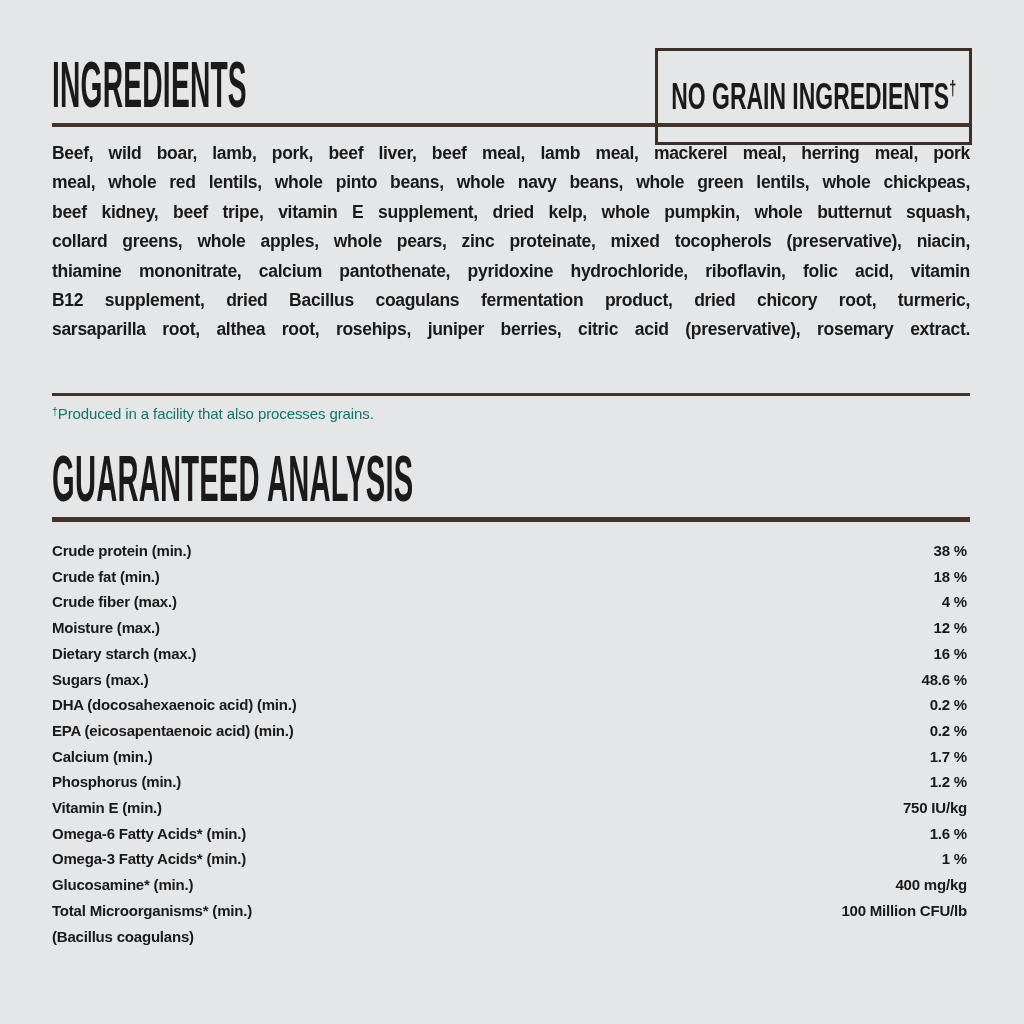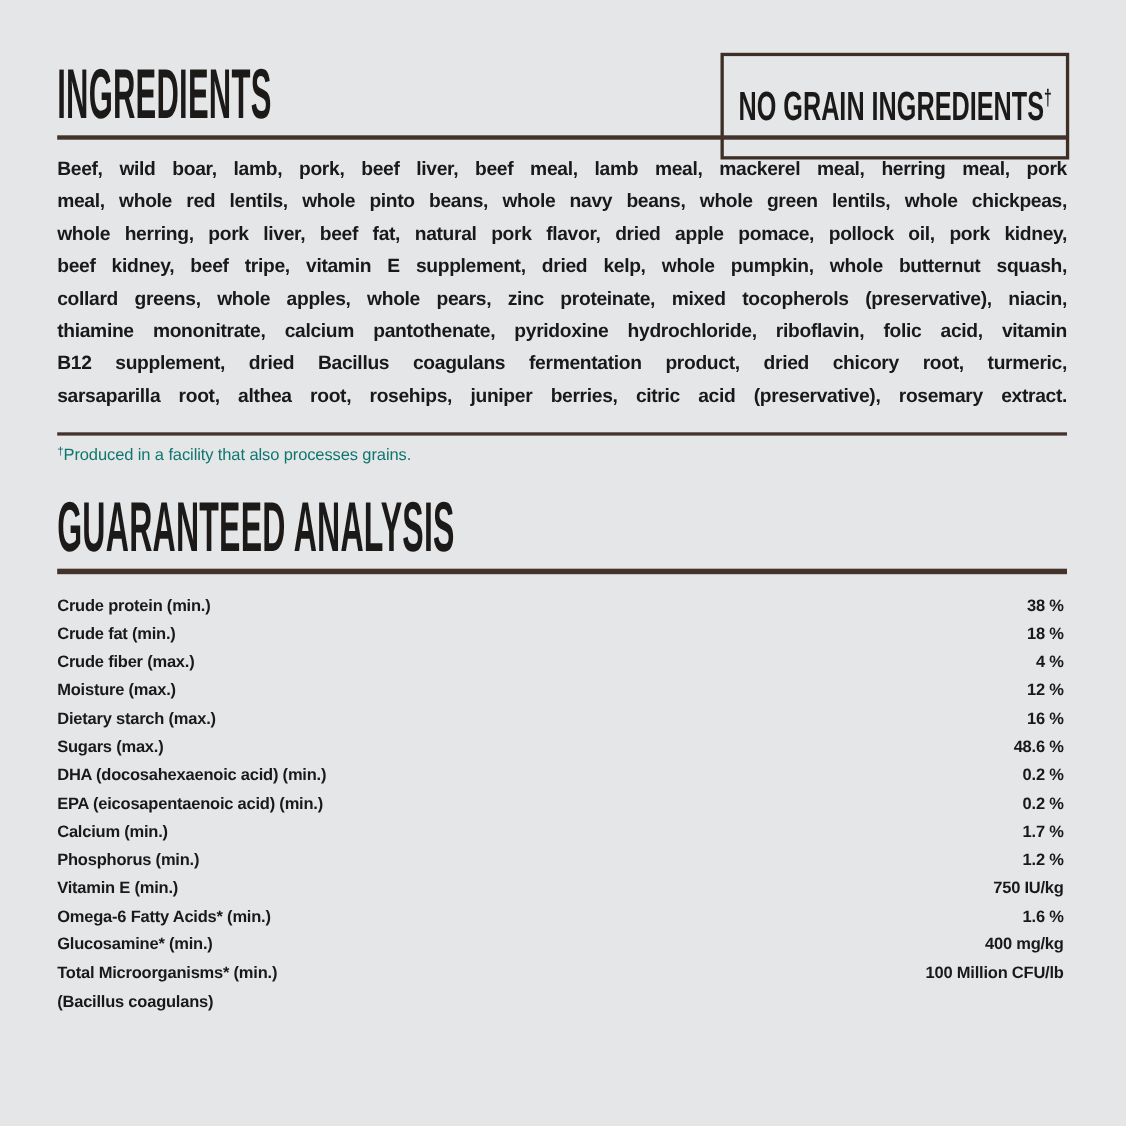--- a/index.html
+++ b/index.html
@@ -115,21 +115,20 @@
   <div class="badge-box">
     <div class="badge-text"><span>NO GRAIN INGREDIENTS</span><sup>†</sup></div>
   </div>
 
   <div class="rule rule-1"></div>
 
   <div class="ingredients-paragraph">
 
   <div class="ing-line">Beef, wild boar, lamb, pork, beef liver, beef meal, lamb meal, mackerel meal, herring meal, pork</div>
       <div class="ing-line">meal, whole red lentils, whole pinto beans, whole navy beans, whole green lentils, whole chickpeas,</div>
-      <div class="ing-line">whole herring, pork liver, beef fat, natural pork flavor, dried apple pomace, pollock oil, pork kidney,</div>
       <div class="ing-line">beef kidney, beef tripe, vitamin E supplement, dried kelp, whole pumpkin, whole butternut squash,</div>
       <div class="ing-line">collard greens, whole apples, whole pears, zinc proteinate, mixed tocopherols (preservative), niacin,</div>
       <div class="ing-line">thiamine mononitrate, calcium pantothenate, pyridoxine hydrochloride, riboflavin, folic acid, vitamin</div>
       <div class="ing-line">B12 supplement, dried Bacillus coagulans fermentation product, dried chicory root, turmeric,</div>
       <div class="ing-line">sarsaparilla root, althea root, rosehips, juniper berries, citric acid (preservative), rosemary extract.</div>
     </div>
 
   <div class="rule rule-2"></div>
 
   <div class="footnote"><sup>†</sup><span>Produced in a facility that also processes grains.</span></div>
@@ -182,20 +181,24 @@
       </div>
       <div class="analysis-row">
         <span class="analysis-label">Vitamin E (min.)</span>
         <span class="analysis-value">750 IU/kg</span>
       </div>
       <div class="analysis-row">
         <span class="analysis-label">Omega-6 Fatty Acids* (min.)</span>
         <span class="analysis-value">1.6 %</span>
       </div>
       <div class="analysis-row">
+        <span class="analysis-label">Omega-3 Fatty Acids* (min.)</span>
+        <span class="analysis-value">1 %</span>
+      </div>
+      <div class="analysis-row">
         <span class="analysis-label">Glucosamine* (min.)</span>
         <span class="analysis-value">400 mg/kg</span>
       </div>
       <div class="analysis-row">
         <span class="analysis-label">Total Microorganisms* (min.)</span>
         <span class="analysis-value">100 Million CFU/lb</span>
       </div>
       <div class="analysis-row">
         <span class="analysis-label">(Bacillus coagulans)</span>
         <span class="analysis-value"></span>

